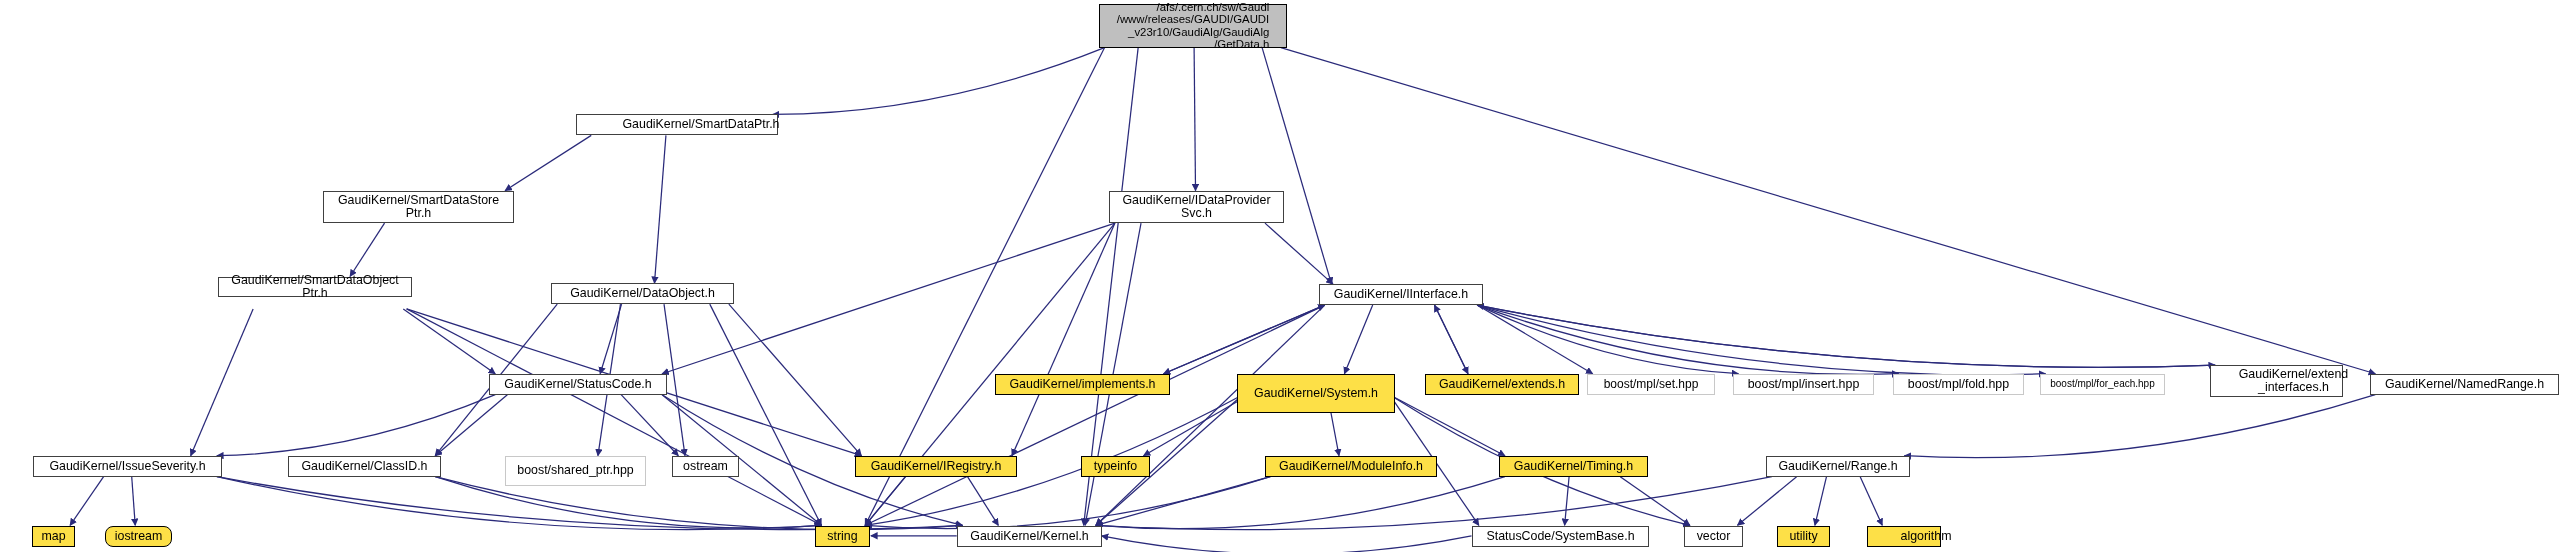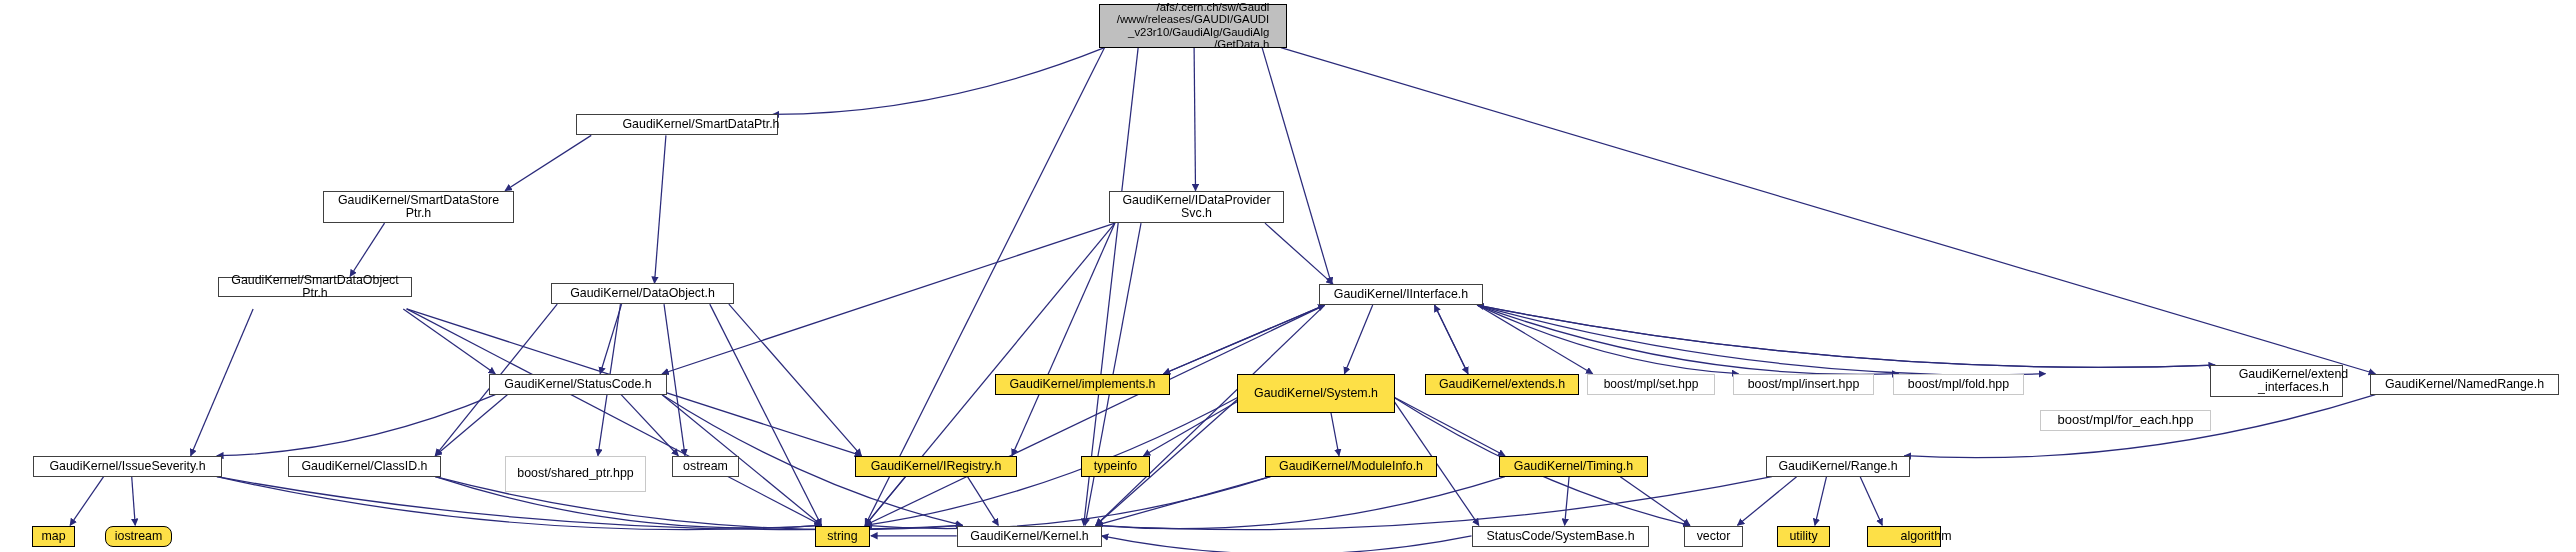--- a/index.html
+++ b/index.html
@@ -105,27 +105,27 @@
     <div class="node thick" style="left: 1109px; top: 191px; width: 175px; height: 32px; font-size: 12.4px;">GaudiKernel/IDataProvider
 Svc.h</div>
     <div class="node thick" style="left: 1319px; top: 284px; width: 164px; height: 21px; font-size: 12.4px;">GaudiKernel/IInterface.h</div>
     <div class="node thick" style="left: 489px; top: 374px; width: 178px; height: 21px; font-size: 12.4px;">GaudiKernel/StatusCode.h</div>
     <div class="node solid" style="left: 995px; top: 374px; width: 175px; height: 21px; font-size: 12.4px;">GaudiKernel/implements.h</div>
     <div class="node solid" style="left: 1237px; top: 374px; width: 158px; height: 39px; font-size: 12.4px; text-align: right;">GaudiKernel/System.h</div>
     <div class="node solid" style="left: 1425px; top: 374px; width: 154px; height: 21px; font-size: 12.4px;">GaudiKernel/extends.h</div>
     <div class="node faint" style="left: 1587px; top: 374px; width: 128px; height: 21px; font-size: 12px; text-align: right;">boost/mpl/set.hpp</div>
     <div class="node faint" style="left: 1733px; top: 374px; width: 141px; height: 21px; font-size: 12.4px;">boost/mpl/insert.hpp</div>
     <div class="node faint" style="left: 1893px; top: 374px; width: 131px; height: 21px; font-size: 12.4px;">boost/mpl/fold.hpp</div>
-    <div class="node faint" style="left: 2040px; top: 374px; width: 171px; height: 21px; font-size: 13px; margin-top: 36px;">boost/mpl/for_each.hpp</div>
+    <div class="node faint" style="left: 2040px; top: 374px; width: 125px; height: 21px; font-size: 10px;">boost/mpl/for_each.hpp</div>
     <div class="node thick" style="left: 2210px; top: 365px; width: 133px; height: 32px; font-size: 12.4px; padding-left: 34px;">GaudiKernel/extend
 _interfaces.h</div>
     <div class="node thick" style="left: 2370px; top: 374px; width: 189px; height: 21px; font-size: 12.4px;">GaudiKernel/NamedRange.h</div>
     <div class="node thick" style="left: 33px; top: 456px; width: 189px; height: 21px; font-size: 12.4px;">GaudiKernel/IssueSeverity.h</div>
     <div class="node thick" style="left: 288px; top: 456px; width: 153px; height: 21px; font-size: 12.4px;">GaudiKernel/ClassID.h</div>
-    <div class="node faint" style="left: 505px; top: 456px; width: 141px; height: 36px; font-size: 12.4px;">boost/shared_ptr.hpp</div>
+    <div class="node faint" style="left: 505px; top: 456px; width: 141px; height: 30px; font-size: 12.4px;">boost/shared_ptr.hpp</div>
     <div class="node thick" style="left: 672px; top: 456px; width: 67px; height: 21px; font-size: 12.4px;">ostream</div>
     <div class="node solid" style="left: 855px; top: 456px; width: 162px; height: 21px; font-size: 12.4px;">GaudiKernel/IRegistry.h</div>
     <div class="node solid" style="left: 1081px; top: 456px; width: 69px; height: 21px; font-size: 12.4px;">typeinfo</div>
     <div class="node solid" style="left: 1265px; top: 456px; width: 172px; height: 21px; font-size: 12.4px;">GaudiKernel/ModuleInfo.h</div>
     <div class="node solid" style="left: 1499px; top: 456px; width: 149px; height: 21px; font-size: 12.4px;">GaudiKernel/Timing.h</div>
     <div class="node thick" style="left: 1766px; top: 456px; width: 144px; height: 21px; font-size: 12.4px;">GaudiKernel/Range.h</div>
     <div class="node solid" style="left: 32px; top: 526px; width: 43px; height: 21px; font-size: 12.4px;">map</div>
     <div class="node solid" style="left: 105px; top: 526px; width: 67px; height: 21px; font-size: 12.4px; border-radius: 8px;">iostream</div>
     <div class="node solid" style="left: 815px; top: 526px; width: 55px; height: 21px; font-size: 12.4px;">string</div>
     <div class="node thick" style="left: 957px; top: 526px; width: 145px; height: 21px; font-size: 12.4px;">GaudiKernel/Kernel.h</div>

